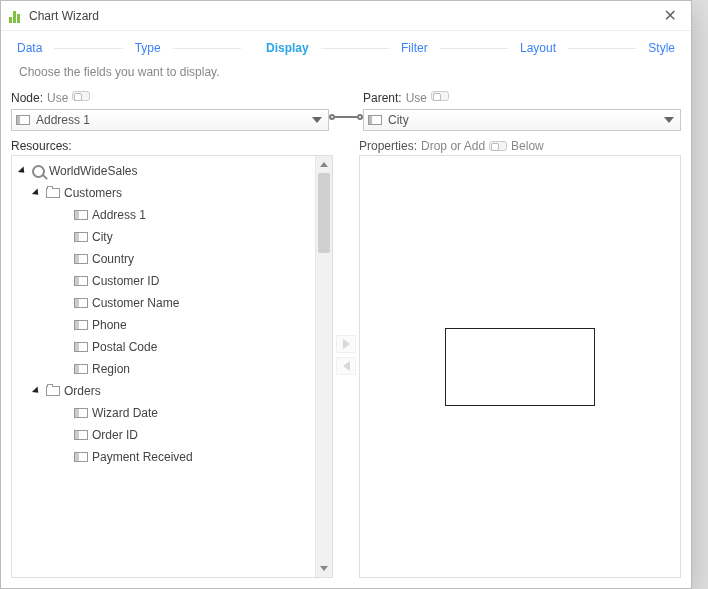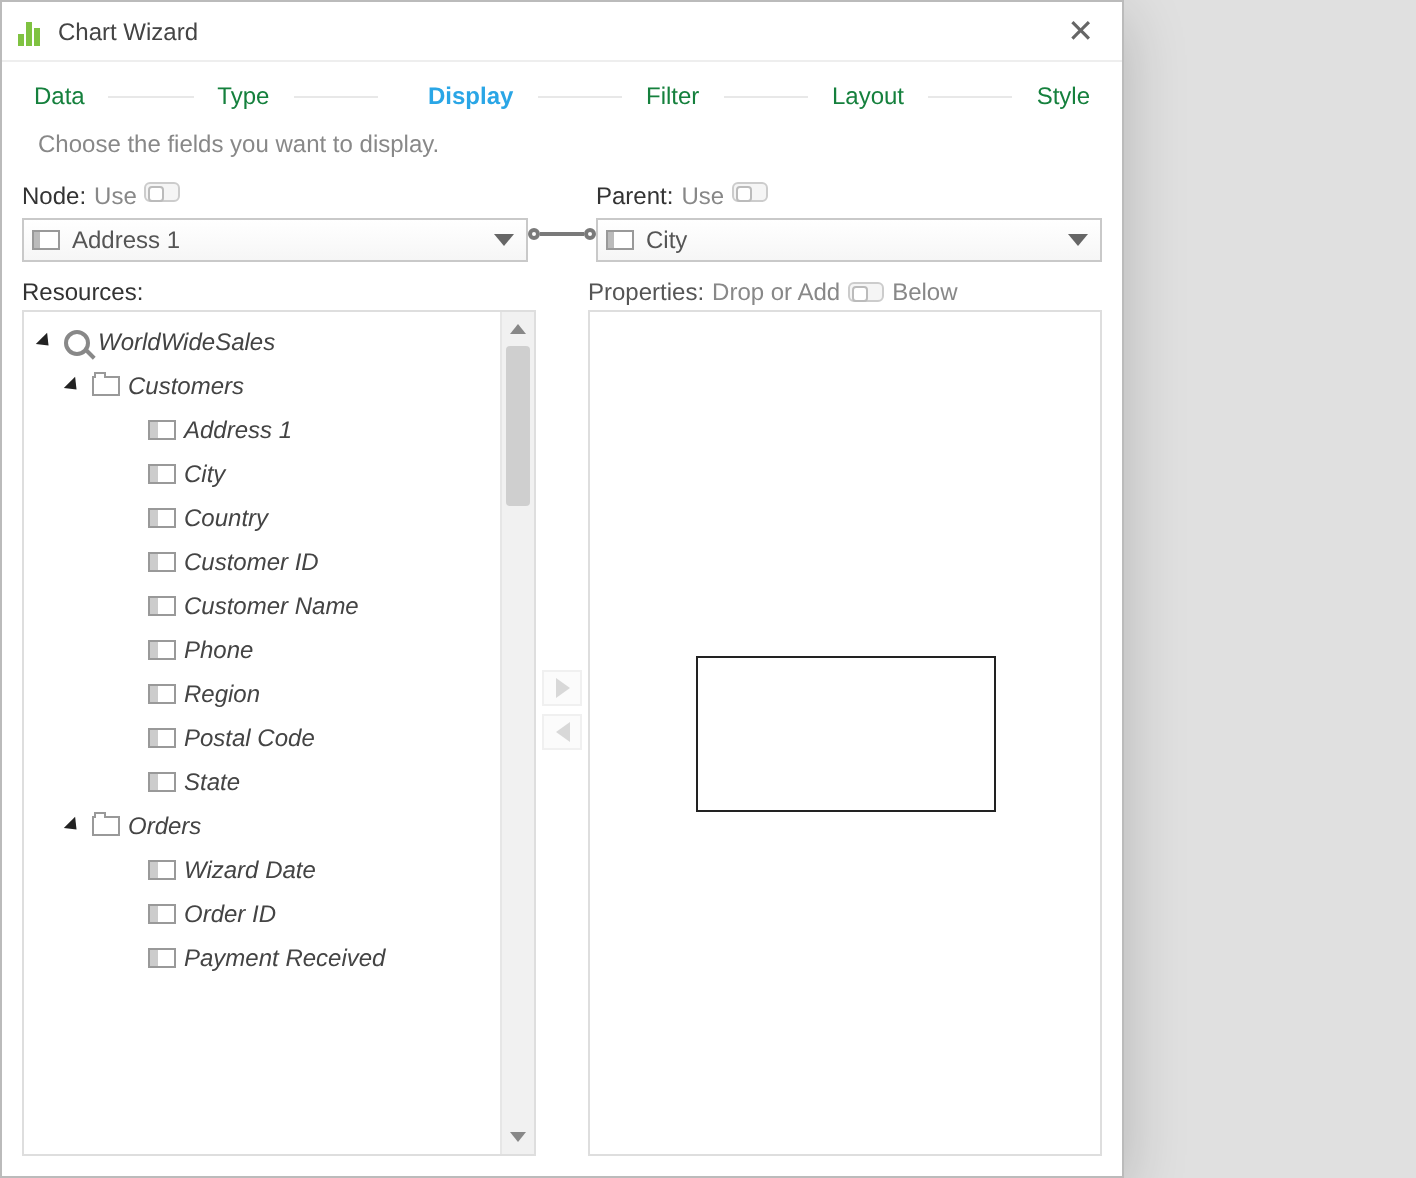--- a/index.html
+++ b/index.html
@@ -6,29 +6,29 @@
     --border:#c9c9c9;
     --text:#555;
     --muted:#8a8a8a;
     --accent:#2aa6e6;
     --accentG:#7fc241;
     --bg:#fdfdfd;
     --light:#f5f5f5;
   }
   *{box-sizing:border-box;font-family:"Segoe UI",Tahoma,Verdana,sans-serif;font-size:12px;color:var(--text);}
   body{margin:0;background:#e0e0e0;}
-  .window{width:562px;height:589px;margin:0;background:#fff;border:1px solid #bbb;display:flex;flex-direction:column;box-shadow:0 8px 30px rgba(0,0,0,0.2);}
+  .window{width:692px;height:589px;margin:0;background:#fff;border:1px solid #bbb;display:flex;flex-direction:column;box-shadow:0 8px 30px rgba(0,0,0,0.2);}
   .titlebar{height:30px;display:flex;align-items:center;padding:0 8px;border-bottom:1px solid #eee;}
   .titlebar .title{margin-left:6px;color:#444;}
   .titlebar .spacer{flex:1;}
   .close-x{font-size:16px;color:#666;padding:4px 6px;cursor:pointer;}
   .logo{width:14px;height:14px;display:flex;align-items:flex-end;gap:1px;}
   .logo span{display:block;width:3px;background:var(--accentG);}
   .steps{display:flex;align-items:center;padding:10px 14px 10px 14px;gap:0;}
-  .step{color:#15803d;padding:0 2px;cursor:pointer;}
+  .step{color:#3b82f6;padding:0 2px;cursor:pointer;}
   .step.active{color:var(--accent);font-weight:600;margin-left:13px;}
   .stepline{flex:1;height:1px;background:#e8e8e8;margin:0 10px;}
   .hint{padding:0 18px 12px 18px;color:#888;}
   .split{display:flex;flex:1;padding:0 10px 10px 10px;gap:0;min-height:0;}
   .col{flex:1;display:flex;flex-direction:column;min-width:0;}
   .row-lbl{display:flex;align-items:flex-start;gap:4px;font-size:11px;color:#333;margin-bottom:2px;}
   .lbl{color:#333;}
   .uselbl{color:#888;}
   .toggle{width:18px;height:10px;border:1px solid #ccc;border-radius:3px;background:#f5f5f5;position:relative;cursor:pointer;}
   .toggle::after{content:"";position:absolute;left:1px;top:1px;width:6px;height:6px;border:1px solid #bbb;border-radius:2px;background:#fff;}
@@ -46,21 +46,21 @@
   .minitoggle{width:18px;height:10px;border:1px solid #ccc;border-radius:3px;background:#f5f5f5;position:relative;}
   .minitoggle::after{content:"";position:absolute;left:1px;top:1px;width:6px;height:6px;border:1px solid #bbb;border-radius:2px;background:#fff;}
   .treebox{margin-top:2px;border:1px solid #dedede;background:#fff;flex:1;display:flex;min-height:0;}
   .scroll{flex:1;overflow:hidden;padding:4px 0;}
   .sbar{width:17px;background:#f1f1f1;border-left:1px solid #e6e6e6;position:relative;}
   .sbar .btn{height:17px;display:flex;align-items:center;justify-content:center;}
   .sbar .btn .arr-up{width:0;height:0;border-left:4px solid transparent;border-right:4px solid transparent;border-bottom:5px solid #888;}
   .sbar .btn .arr-dn{width:0;height:0;border-left:4px solid transparent;border-right:4px solid transparent;border-top:5px solid #888;}
   .sbar .thumb{position:absolute;left:2px;right:2px;top:17px;height:80px;background:#cfcfcf;border-radius:2px;}
   .sbar .btnb{position:absolute;bottom:0;left:0;right:0;}
-  .node{display:flex;align-items:center;height:22px;cursor:pointer;white-space:nowrap;font-style:italic;}
+  .node{display:flex;align-items:center;height:22px;cursor:pointer;white-space:nowrap;}
   .exp{width:12px;display:flex;justify-content:center;}
   .exp .chev{width:0;height:0;border-top:4px solid transparent;border-bottom:4px solid transparent;border-left:5px solid #444;transition:.1s;}
   .exp.open .chev{transform:rotate(45deg);border-left-color:#222;}
   .ficon{width:14px;height:10px;border:1px solid #999;background:#fff;margin:0 4px;display:flex;}
   .ficon::before{content:"";flex:0 0 4px;background:#ccc;}
   .tabicon{width:14px;height:10px;border:1px solid #999;margin:0 4px;background:#fff;position:relative;}
   .tabicon .tab{position:absolute;top:-3px;left:0;width:6px;height:3px;border:1px solid #999;border-bottom:none;background:#fff;}
   .scopeicon{width:13px;height:13px;border:2px solid #888;border-radius:50%;margin:0 4px;position:relative;}
   .scopeicon::after{content:"";position:absolute;width:6px;height:2px;background:#888;transform:rotate(45deg);right:-5px;bottom:-2px;}
   .node .txt{color:#444;}
@@ -193,31 +193,26 @@
               <span class="txt">Customer Name</span>
             </div>
             <div class="node d3">
               <span class="exp"></span>
               <span class="ficon"></span>
               <span class="txt">Phone</span>
             </div>
             <div class="node d3">
               <span class="exp"></span>
               <span class="ficon"></span>
+              <span class="txt">Postal Code</span>
+            </div>
+            <div class="node d3">
+              <span class="exp"></span>
+              <span class="ficon"></span>
               <span class="txt">Region</span>
-            </div>
-            <div class="node d3">
-              <span class="exp"></span>
-              <span class="ficon"></span>
-              <span class="txt">Postal Code</span>
-            </div>
-            <div class="node d3">
-              <span class="exp"></span>
-              <span class="ficon"></span>
-              <span class="txt">State</span>
             </div>
             <div class="node d2">
               <span class="exp open">
                 <span class="chev"></span>
               </span>
               <span class="tabicon">
                 <span class="tab"></span>
               </span>
               <span class="txt">Orders</span>
             </div>

